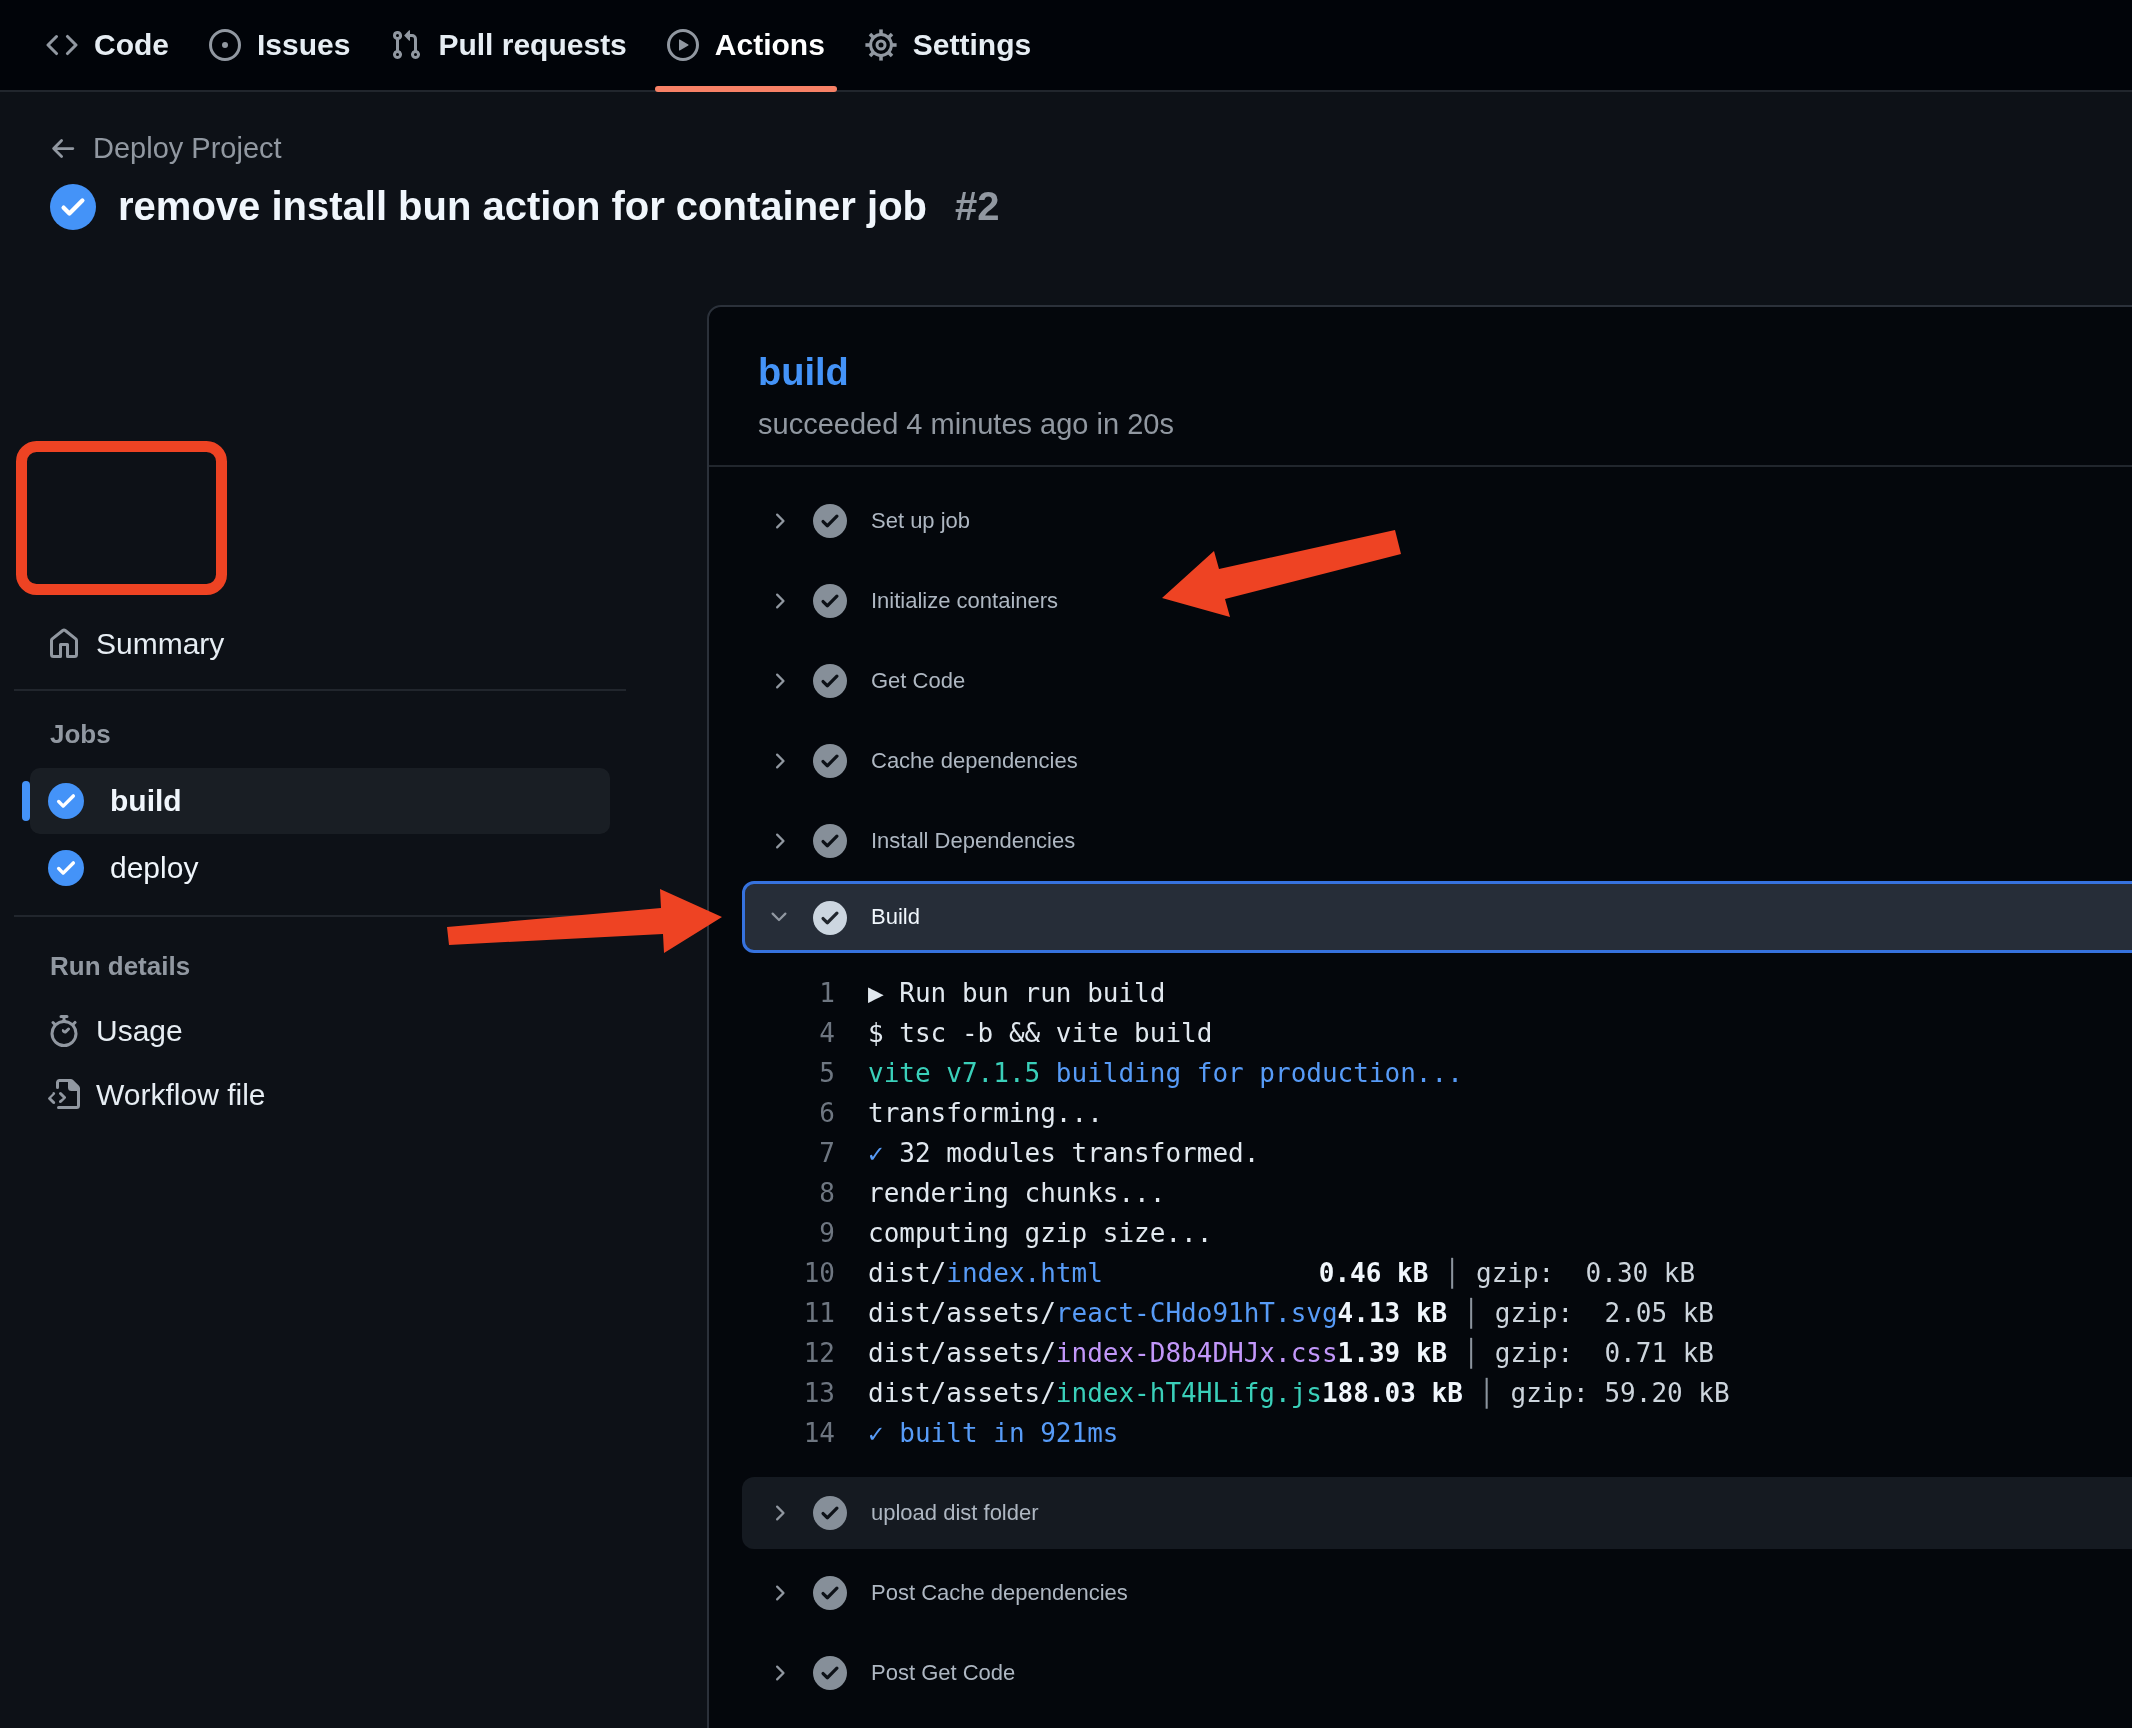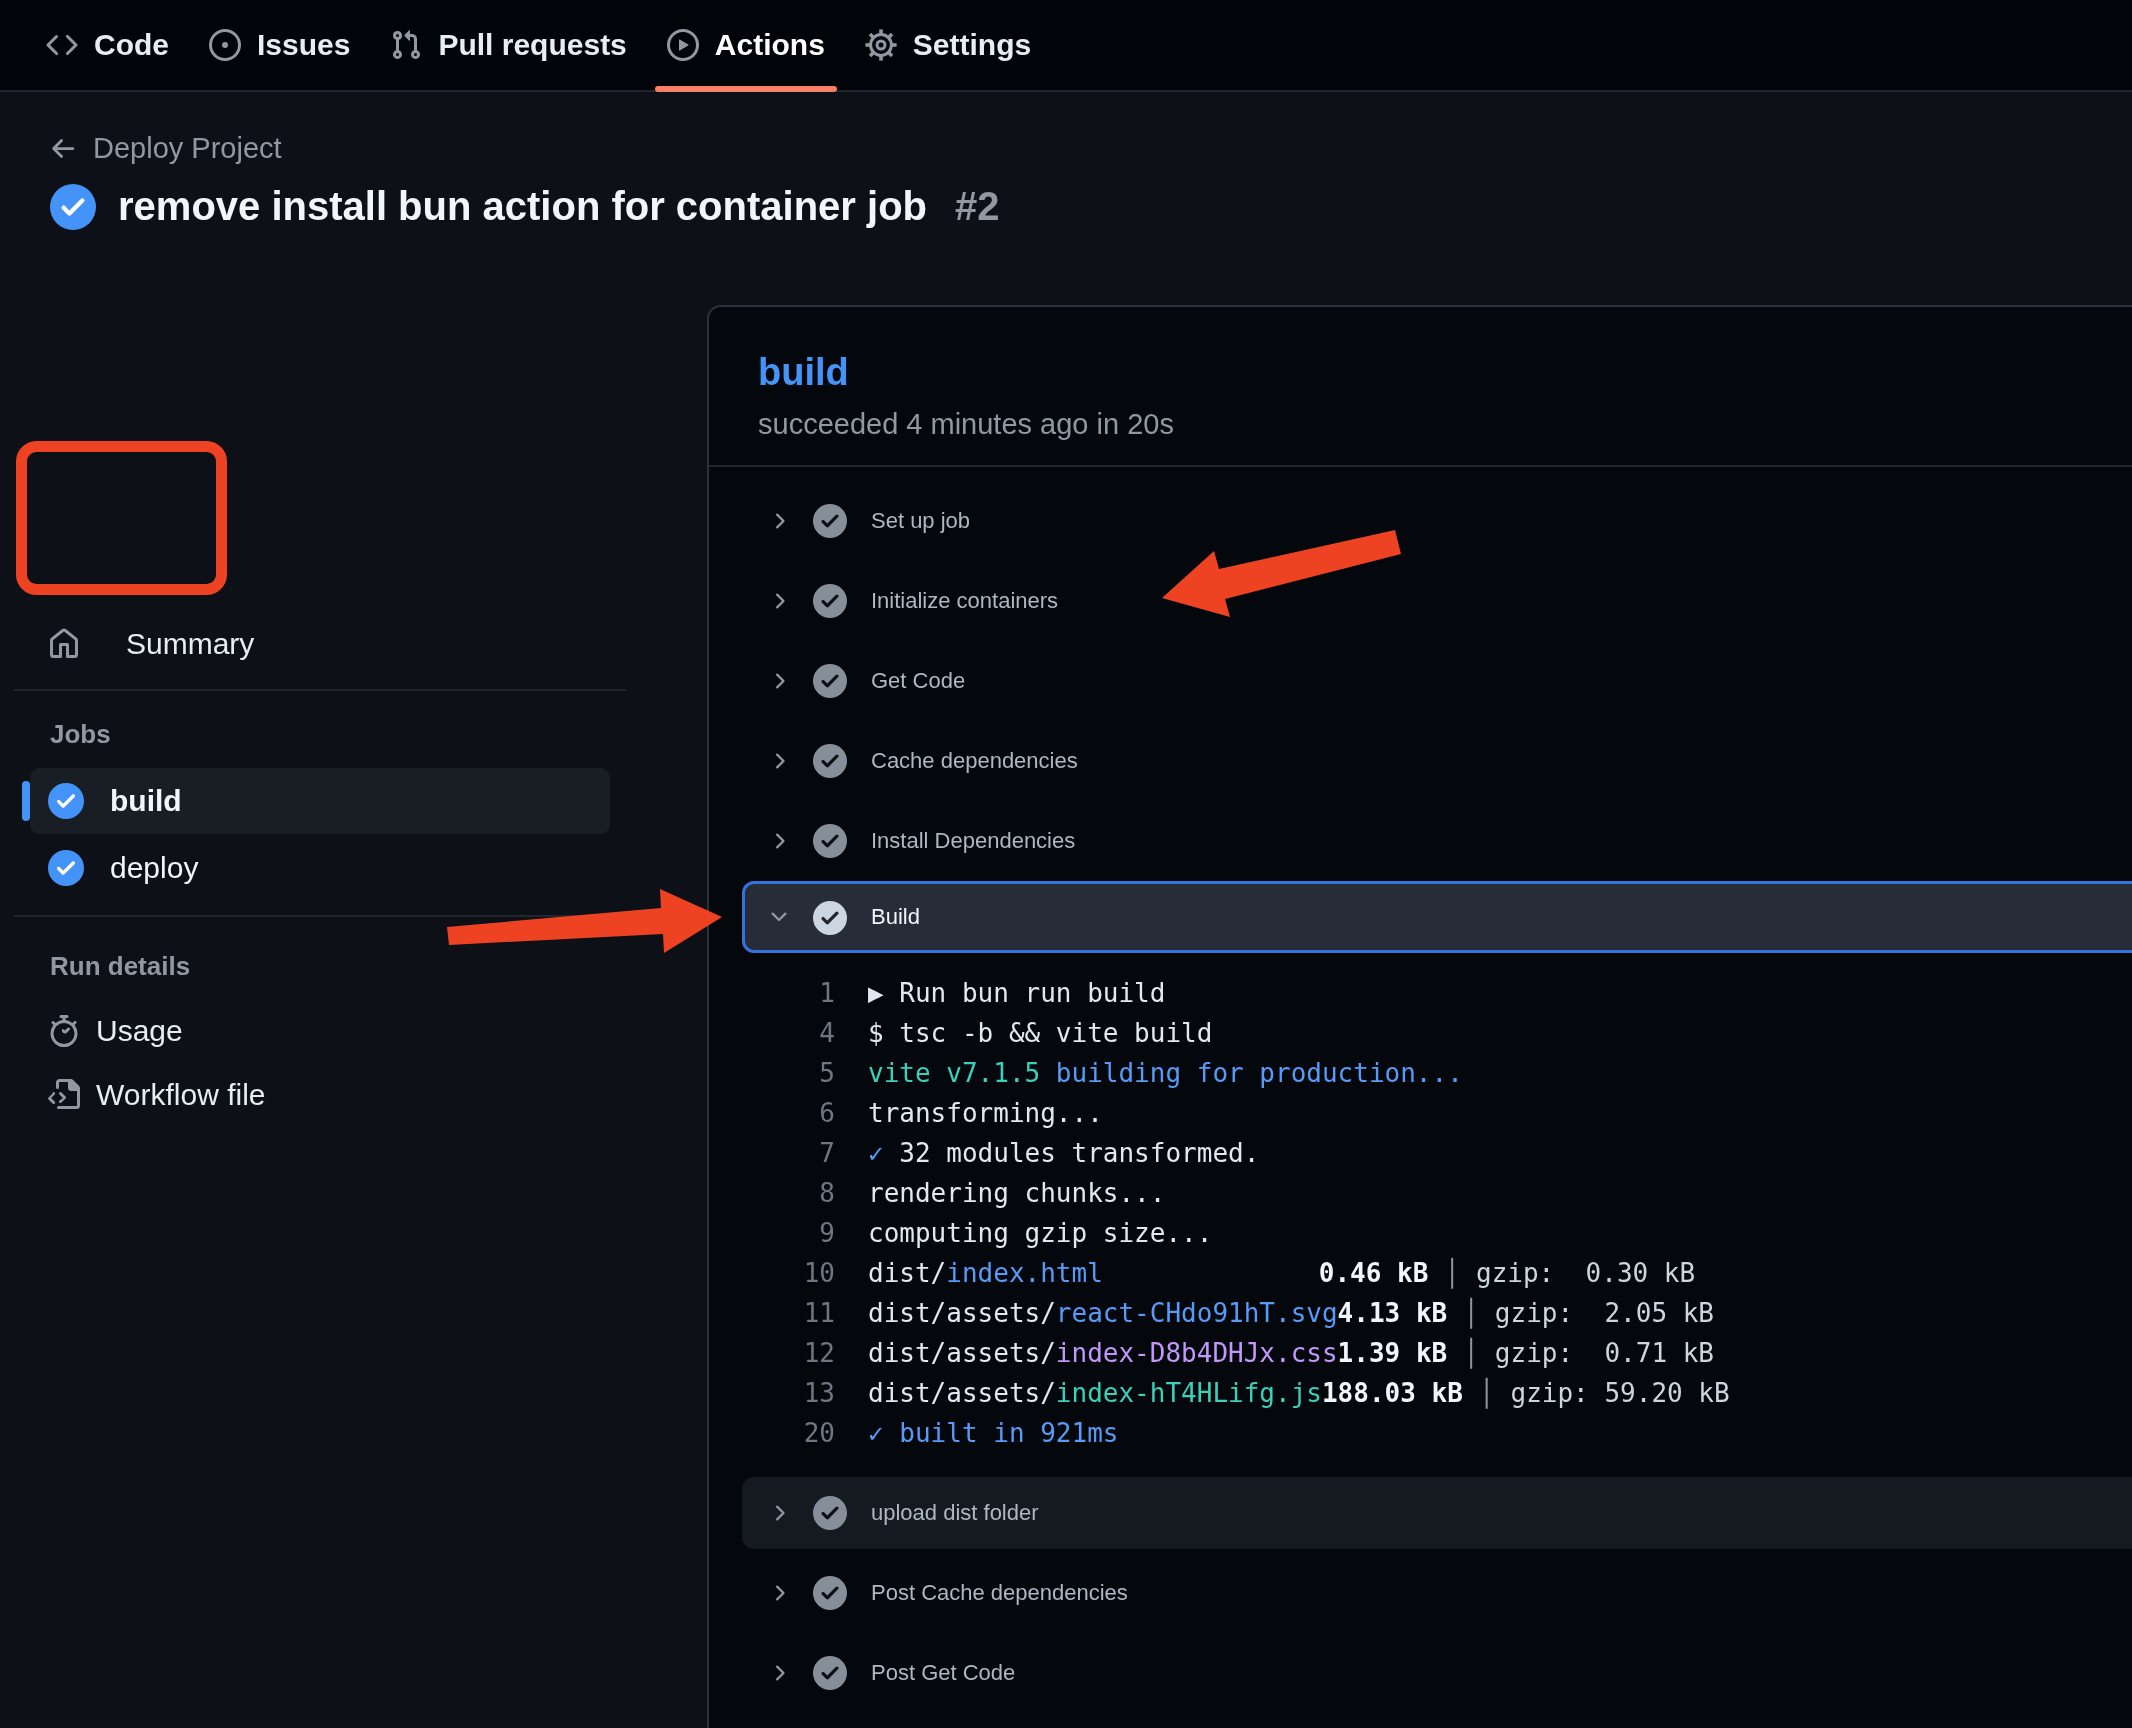--- a/index.html
+++ b/index.html
@@ -163,21 +163,21 @@
     <span class="big-check">
       <svg viewBox="0 0 16 16" width="46" height="46" style="color:#4493f8">
           <use href="#i-check-circle"></use>
         </svg>
     </span>
     <span class="run-title">remove install bun action for container job</span>
     <span class="run-number">#2</span>
   </div>
 
   <aside class="sidebar">
-    <div class="side-row" style="left:48px; top:322px; height:34px;gap:30px;">
+    <div class="side-row" style="left:48px; top:322px; height:34px;">
       <span class="side-ico">
         <svg viewBox="0 0 16 16" width="32" height="32">
             <path fill="currentColor" d="M6.906.664a1.749 1.749 0 0 1 2.187 0l5.25 4.2c.415.332.657.835.657 1.367v7.019A1.75 1.75 0 0 1 13.25 15h-3.5a.75.75 0 0 1-.75-.75V9H7v5.25a.75.75 0 0 1-.75.75h-3.5A1.75 1.75 0 0 1 1 13.25V6.23c0-.531.242-1.034.657-1.366l5.25-4.2Zm1.25 1.171a.25.25 0 0 0-.312 0l-5.25 4.2a.25.25 0 0 0-.094.196v7.019c0 .138.112.25.25.25H5.5V8.25a.75.75 0 0 1 .75-.75h3.5a.75.75 0 0 1 .75.75v5.25h2.75a.25.25 0 0 0 .25-.25V6.23a.25.25 0 0 0-.094-.195l-5.25-4.2Z"></path>
           </svg>
       </span>
       <span class="side-label">Summary</span>
     </div>
 
     <div class="divider" style="top:384px;"></div>
 
@@ -324,21 +324,21 @@
         <div class="log-line"><span class="lnum">4</span><span class="lbody"><span>$ tsc -b &amp;&amp; vite build</span></span></div>
         <div class="log-line"><span class="lnum">5</span><span class="lbody"><span class="t-teal">vite v7.1.5 </span><span class="t-blue">building for production...</span></span></div>
         <div class="log-line"><span class="lnum">6</span><span class="lbody"><span>transforming...</span></span></div>
         <div class="log-line"><span class="lnum">7</span><span class="lbody"><span class="t-blue">✓ </span><span>32 modules transformed.</span></span></div>
         <div class="log-line"><span class="lnum">8</span><span class="lbody"><span>rendering chunks...</span></span></div>
         <div class="log-line"><span class="lnum">9</span><span class="lbody"><span>computing gzip size...</span></span></div>
         <div class="log-line"><span class="lnum">10</span><span class="lbody"><span>dist/</span><span class="t-blue">index.html</span><span class="lfill"></span><span class="lsize">0.46 kB</span><span class="lpipe">│</span><span class="lgzip">gzip:  0.30 kB</span></span></div>
         <div class="log-line"><span class="lnum">11</span><span class="lbody"><span>dist/assets/</span><span class="t-blue">react-CHdo91hT.svg</span><span class="lfill"></span><span class="lsize">4.13 kB</span><span class="lpipe">│</span><span class="lgzip">gzip:  2.05 kB</span></span></div>
         <div class="log-line"><span class="lnum">12</span><span class="lbody"><span>dist/assets/</span><span class="t-purple">index-D8b4DHJx.css</span><span class="lfill"></span><span class="lsize">1.39 kB</span><span class="lpipe">│</span><span class="lgzip">gzip:  0.71 kB</span></span></div>
         <div class="log-line"><span class="lnum">13</span><span class="lbody"><span>dist/assets/</span><span class="t-teal">index-hT4HLifg.js</span><span class="lfill"></span><span class="lsize">188.03 kB</span><span class="lpipe">│</span><span class="lgzip">gzip: 59.20 kB</span></span></div>
-        <div class="log-line"><span class="lnum">20</span><span class="lbody"><span class="t-blue">✓ built in 921ms</span></span></div>
+        <div class="log-line"><span class="lnum">14</span><span class="lbody"><span class="t-blue">✓ built in 921ms</span></span></div>
       </div>
 
       <div class="step-row hl">
         <span class="step-chevron">
             <svg viewBox="0 0 16 16" width="24" height="24">
               <use href="#i-chevron-right"></use>
             </svg>
           </span>
         <span class="step-check">
             <svg viewBox="0 0 16 16" width="34" height="34" style="color:#868f99; --ck:#0d1117;">

